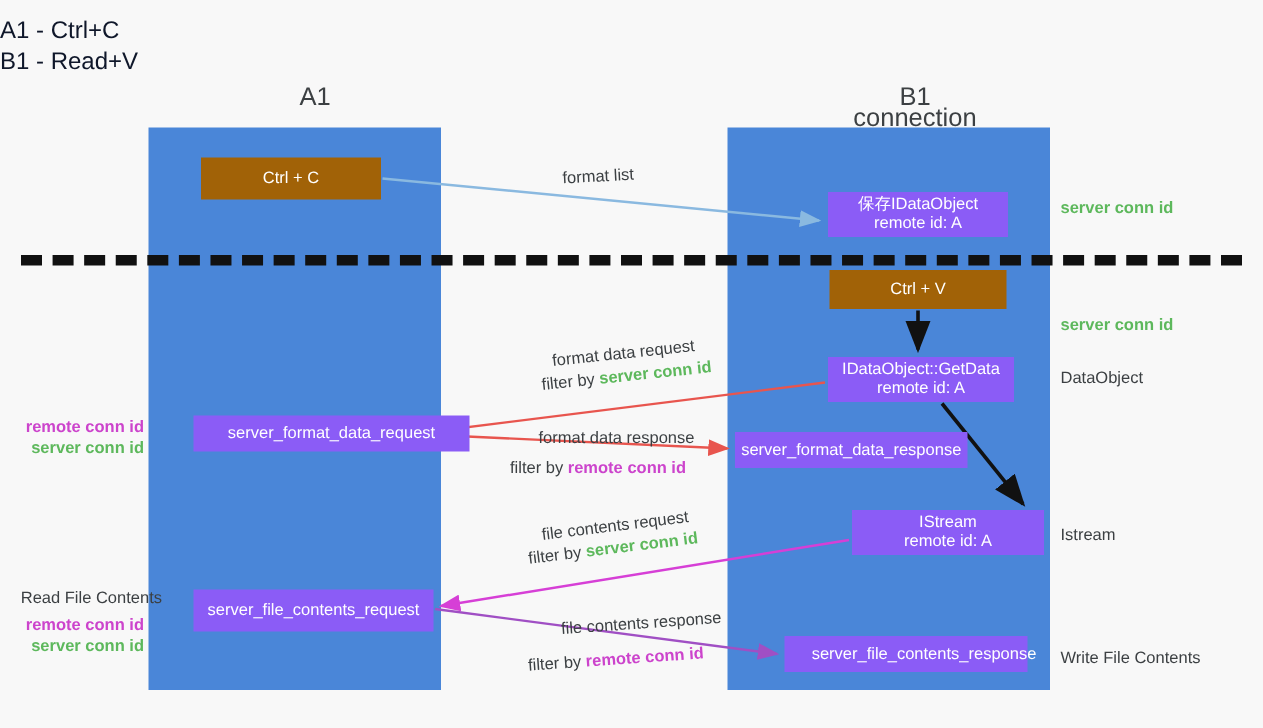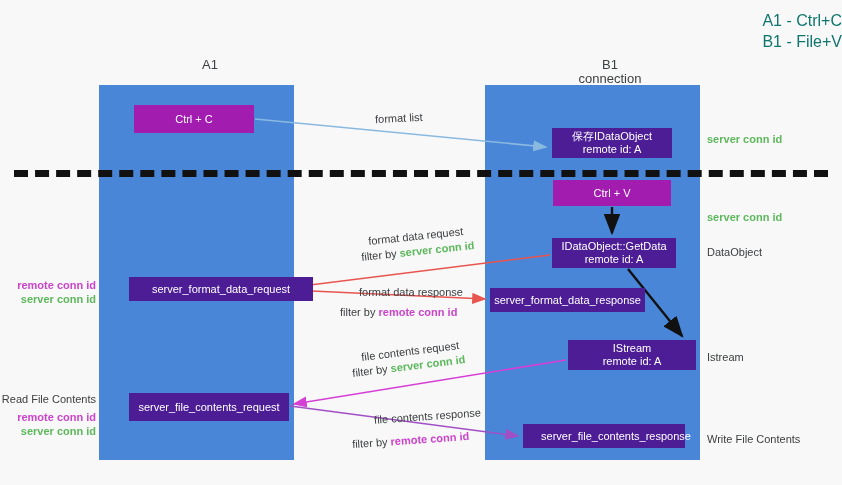--- a/index.html
+++ b/index.html
@@ -8,27 +8,27 @@
     background:#f8f8f8;
     font-family:"Liberation Sans","DejaVu Sans",sans-serif;
     position:relative;overflow:hidden;
     -webkit-font-smoothing:antialiased;
   }
   #stage{position:absolute;inset:0;width:842px;height:485px;}
   .abs{position:absolute;}
 
   
   #title{
-    left:0;top:10px;width:842px;text-align:right;
-    font-size:16px;color:#0f766e;line-height:21px;
+    left:0;top:10px;width:842px;text-align:left;
+    font-size:16px;color:#0f172a;line-height:21px;
   }
 
   
   .col-head{
-    text-align:center;font-size:13px;color:#3c4043;line-height:14px;
+    text-align:center;font-size:17px;color:#3c4043;line-height:14px;
   }
   #head-a1{left:120px;top:58px;width:180px;}
   #head-b1{left:520px;top:58px;width:180px;}
 
   
   .lane{background:#4a86d8;}
   #lane-a1{left:99px;top:85px;width:195px;height:375px;}
   #lane-b1{left:485px;top:85px;width:215px;height:375px;}
 
   
@@ -36,22 +36,22 @@
     left:14px;top:170px;width:814px;height:0;
     border-top:7px dashed #111111;
   }
 
   
   .node{
     box-sizing:border-box;
     display:flex;flex-direction:column;align-items:center;justify-content:center;
     color:#ffffff;font-size:11px;line-height:13px;text-align:center;
   }
-  .green{background:#a21caf;}
-  .orange{background:#4c1d95;}
+  .green{background:#a16207;}
+  .orange{background:#8b5cf6;}
 
   #n-ctrlc{left:134px;top:105px;width:120px;height:28px;}
   #n-idataobject{left:552px;top:128px;width:120px;height:30px;}
   #n-ctrlv{left:553px;top:180px;width:118px;height:26px;justify-content:center;}
   #n-getdata{left:552px;top:238px;width:124px;height:30px;}
   #n-istream{left:568px;top:340px;width:128px;height:30px;}
   #n-fmt-req{left:129px;top:277px;width:184px;height:24px;}
   #n-fmt-resp{left:490px;top:288px;width:155px;height:24px;}
   #n-file-req{left:129px;top:393px;width:160px;height:28px;}
   #n-file-resp{left:523px;top:424px;width:162px;height:24px;padding-left:24px;}
@@ -62,21 +62,21 @@
   .magenta-txt{color:#cc44cc;font-weight:bold;}
   #note-sc1{left:707px;top:132px;}
   #note-sc2{left:707px;top:210px;}
   #note-dataobject{left:707px;top:245px;}
   #note-istream{left:707px;top:350px;}
   #note-write{left:707px;top:432px;}
 
   
   .left-note{font-size:11px;line-height:14px;color:#3c4043;text-align:right;}
   #note-left-ids{left:0;top:278px;width:96px;}
-  #note-read{left:0;top:392px;width:96px;}
+  #note-read{left:12px;top:392px;width:96px;}
   #note-left-ids2{left:0;top:410px;width:96px;}
 
   
   .edge-lbl{font-size:11px;line-height:15px;color:#3c4043;white-space:nowrap;}
   .edge-lbl b{font-weight:bold;}
   #lbl-formatlist{left:375px;top:111px;transform:rotate(-3deg);}
   #lbl-fdreq{left:368px;top:229px;transform:rotate(-6deg);}
   #lbl-fdreq2{left:361px;top:244px;transform:rotate(-6deg);}
   #lbl-fdresp{left:359px;top:285px;}
   #lbl-fdresp2{left:340px;top:305px;}
@@ -87,21 +87,21 @@
 
   svg#edges{position:absolute;left:0;top:0;width:842px;height:485px;overflow:visible;}
 </style>
 </head>
 <body>
 
 <div id="stage">
 
   <div class="abs" id="title">
     <div>A1 - Ctrl+C</div>
-    <div>B1 - File+V</div>
+    <div>B1 - Read+V</div>
   </div>
 
   <div class="abs col-head" id="head-a1">
     <div>A1</div>
   </div>
   <div class="abs col-head" id="head-b1">
     <div>B1</div>
     <div>connection</div>
   </div>
 

